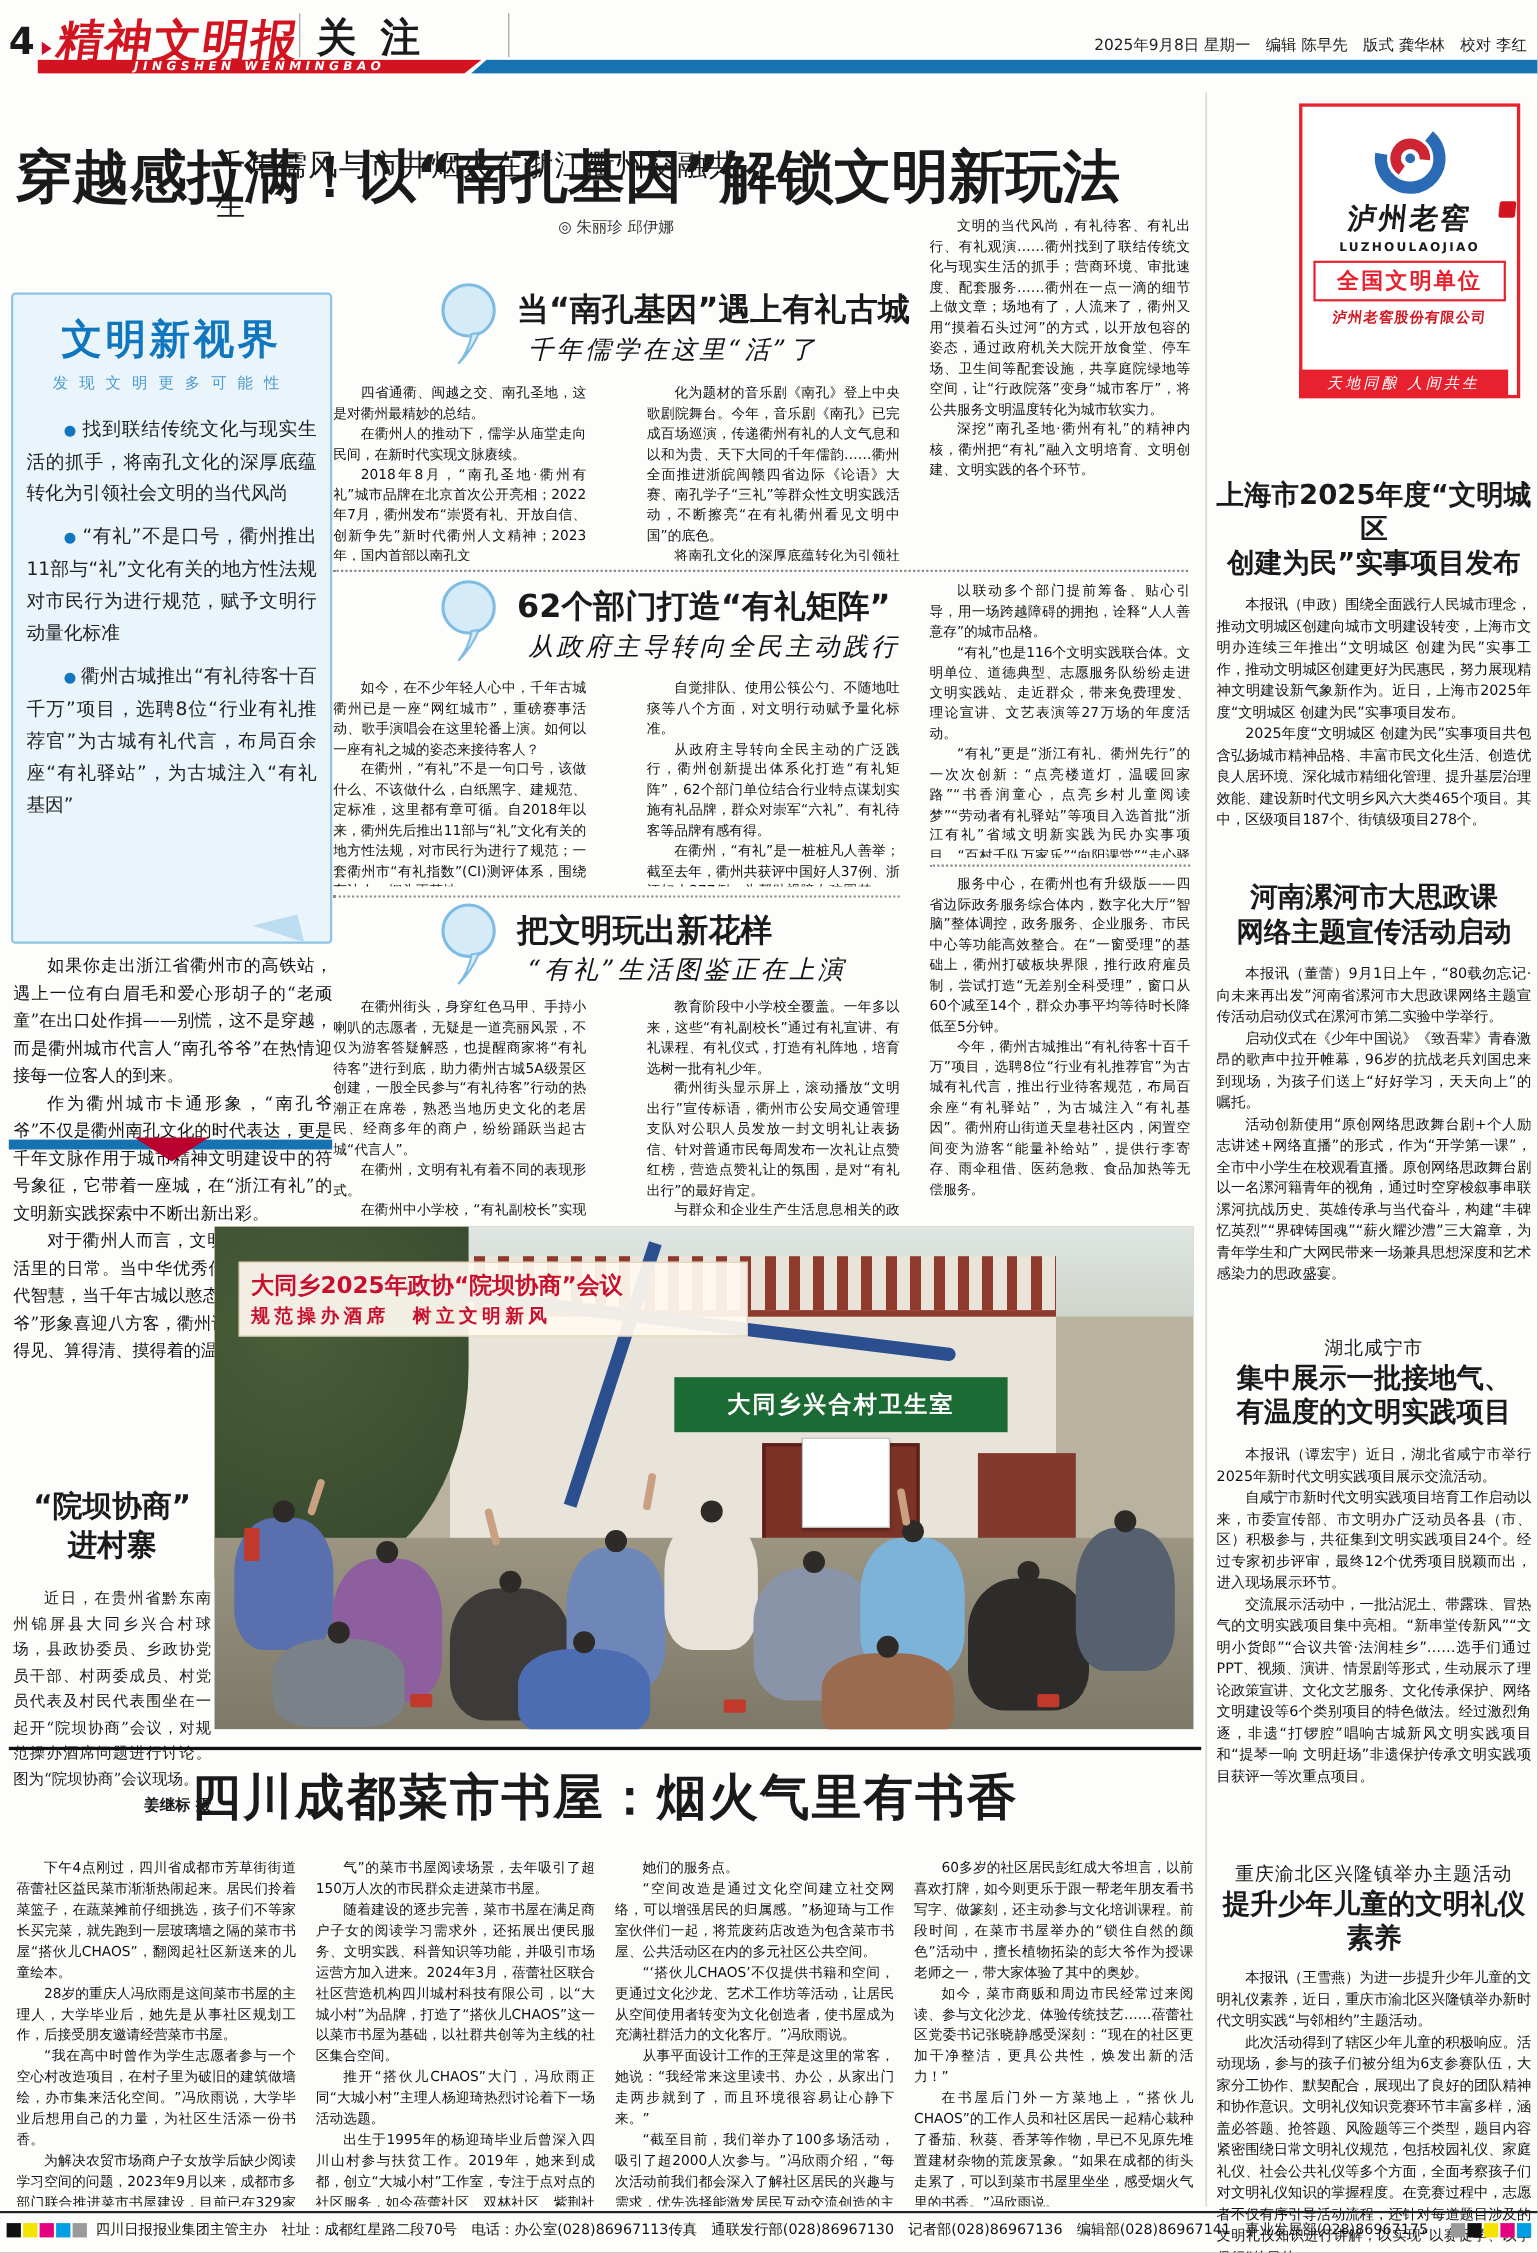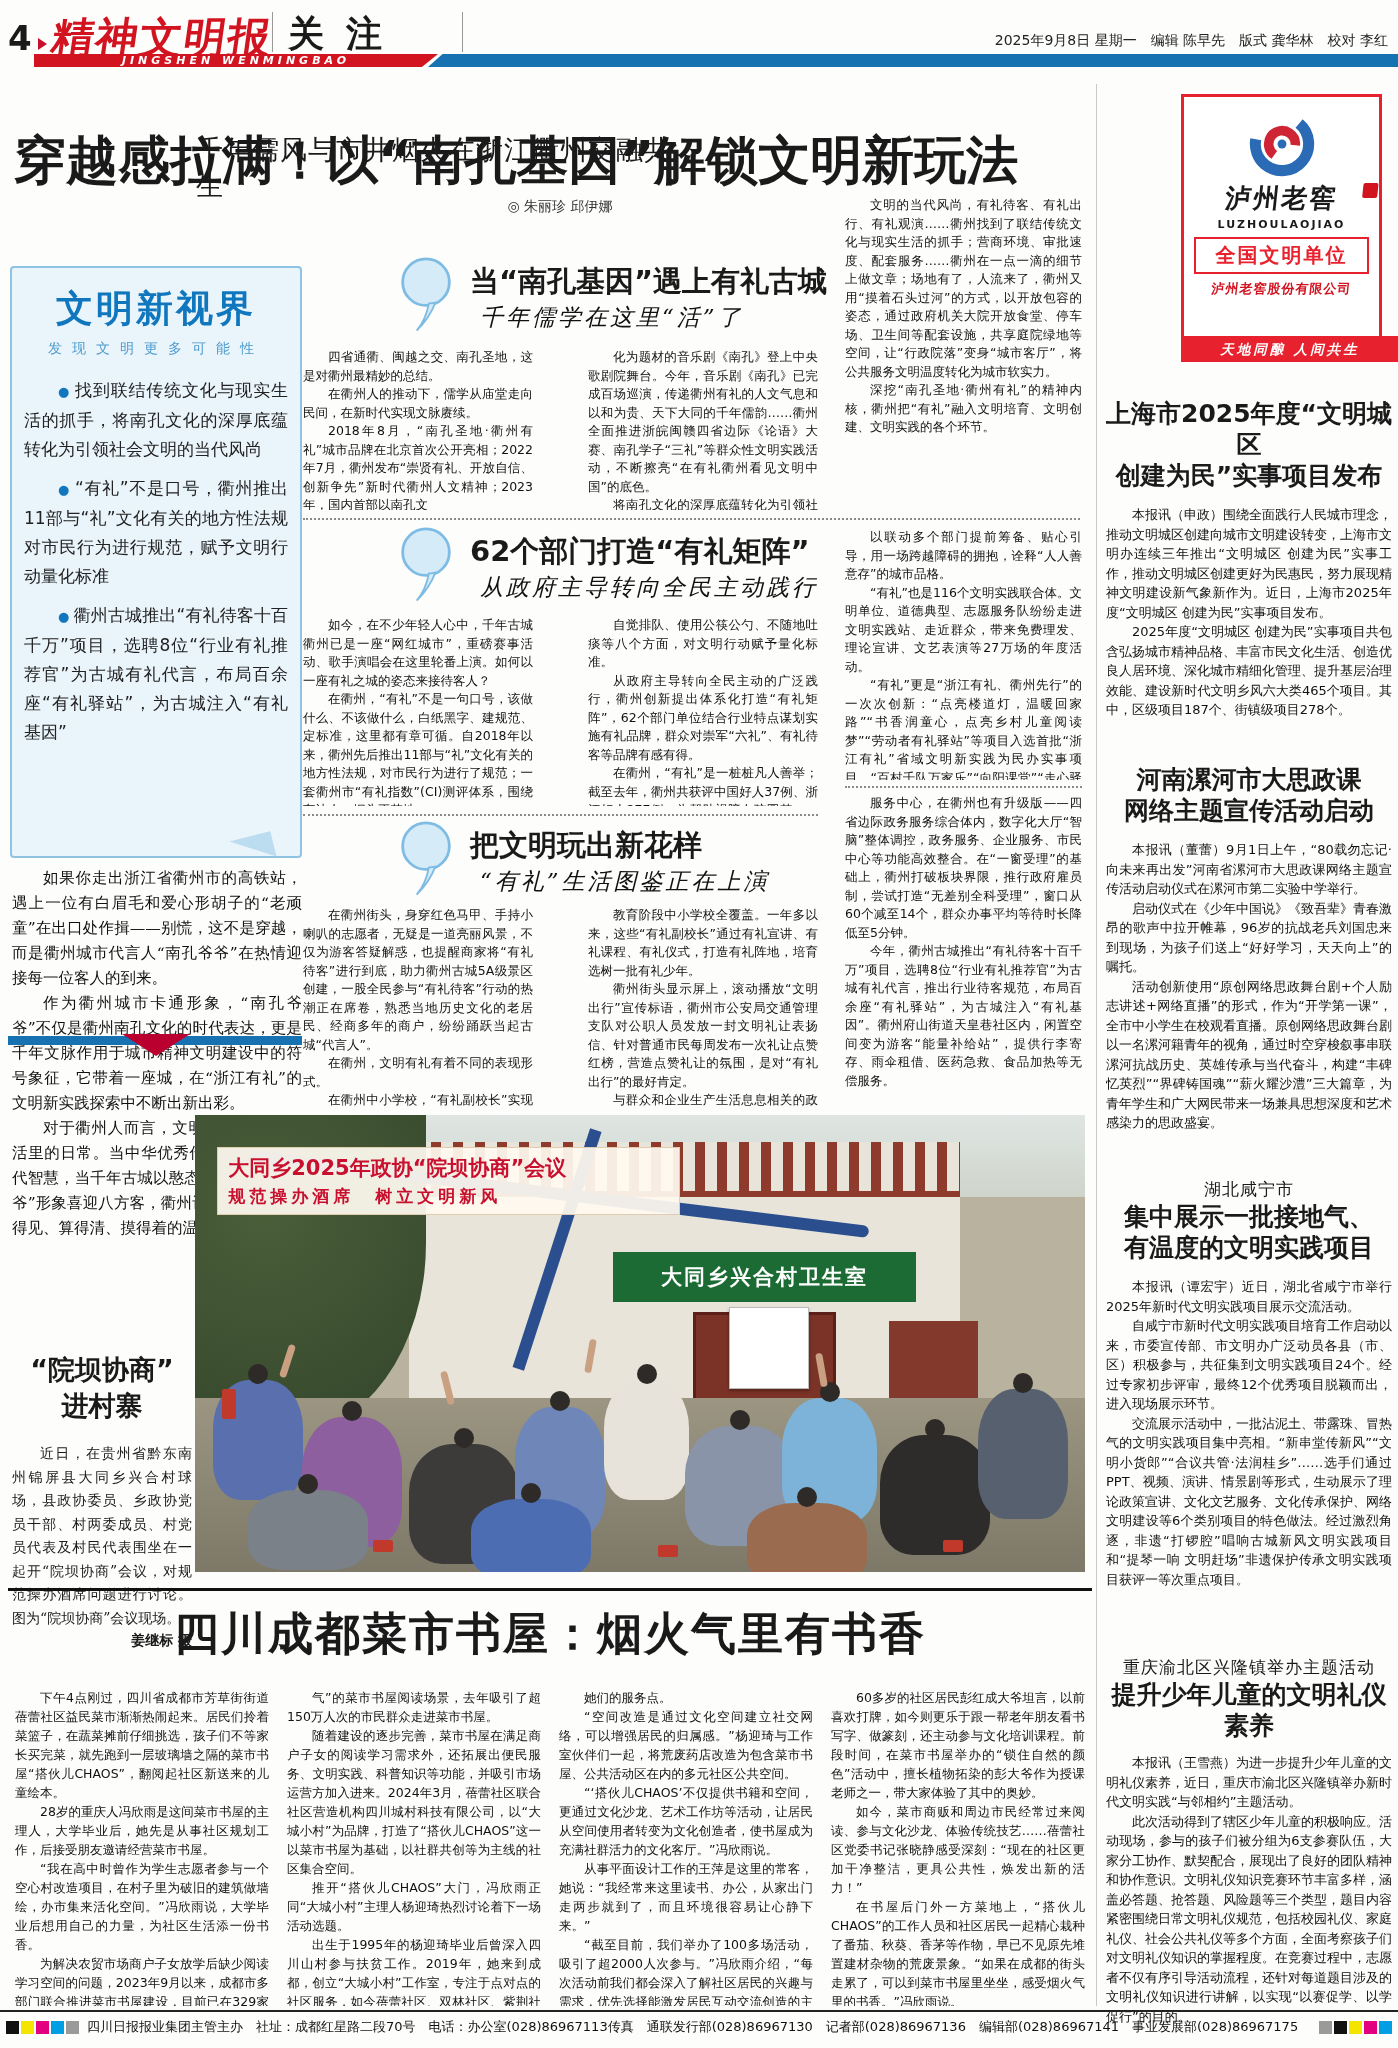--- a/index.html
+++ b/index.html
@@ -91,23 +91,23 @@
 
   
   .rail-rule { left:1096px; top:84px; width:1px; height:1922px; background:#c9c9c9; }
   .ad { left:1181px; top:94px; width:201px; height:268px; border:3px solid #e8212e; background:#fff; padding:6px 6px 0 6px; text-align:center; }
   .ad-logo { width:74px; height:74px; margin:4px auto 0 auto; display:block; }
   .ad-name { font-family:"DejaVu Serif", serif; font-weight:bold; font-size:26px; transform:skewX(-6deg); letter-spacing:2px; position:relative; }
   .ad-seal { position:absolute; right:-4px; top:2px; width:15px; height:15px; background:#d21421; border-radius:2px; }
   .ad-latin { font-size:11px; font-weight:bold; letter-spacing:2px; margin-top:2px; }
   .ad-honor { margin:6px 4px 0 4px; border:2px solid #e8212e; color:#e8212e; font-size:20px; font-weight:bold; letter-spacing:2px; padding:3px 0; }
   .ad-company { margin-top:6px; color:#d21421; font-size:13px; font-weight:bold; letter-spacing:1px; transform:skewX(-6deg); }
-  .ad-strip { position:absolute; left:-3px; bottom:-3px; width:218px; height:26px; background:#e8212e; color:#fff;
-              font-size:13.5px; font-weight:bold; font-style:italic; letter-spacing:3px; line-height:26px; text-align:center; }
-  .rail-art { left:1106px; width:286px; }
+  .ad-strip { position:absolute; left:-3px; bottom:-3px; width:190px; height:26px; background:#e8212e; color:#fff;
+              font-size:13.5px; font-weight:normal; font-style:italic; letter-spacing:3px; line-height:26px; text-align:center; }
+  .rail-art { left:1106px; width:286px;margin-top:36px; }
   .rail-kicker { text-align:center; font-size:17px; letter-spacing:1px; }
   .rail-head { text-align:center; font-size:25px; font-weight:bold; line-height:31px; }
   .rail-body p { font-size:13px; line-height:19.5px; text-align:justify; text-indent:2em; color:#111; }
   .rail-body { overflow:hidden; }
 
   
   .footer-rule { left:0; top:2010px; width:1398px; height:2px; background:#222; }
   .footer { left:0; top:2018px; width:1398px; display:flex; align-items:center; gap:8px; padding:0 6px; }
   .regblocks { display:flex; gap:2px; }
   .regblocks i { width:13px; height:13px; display:block; }

